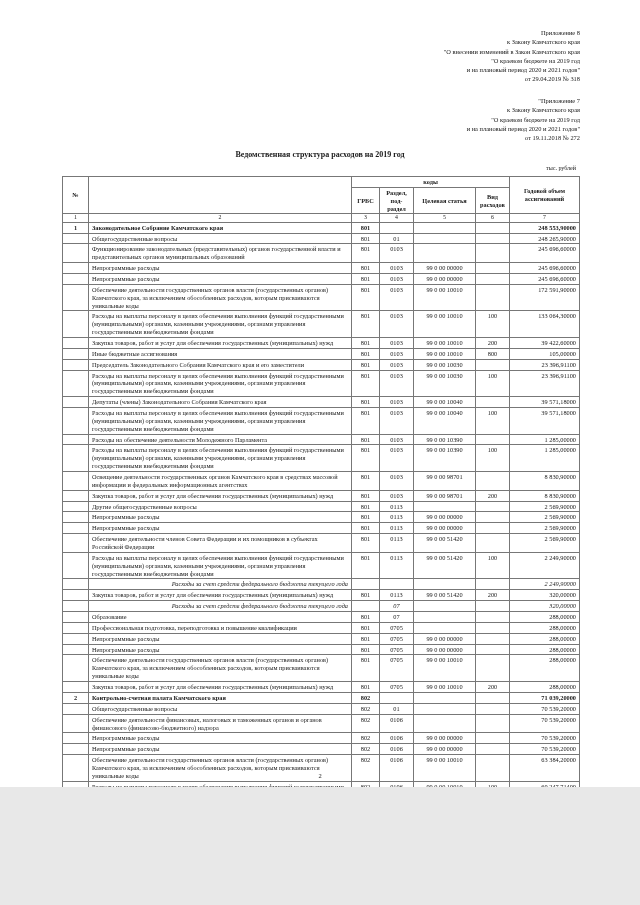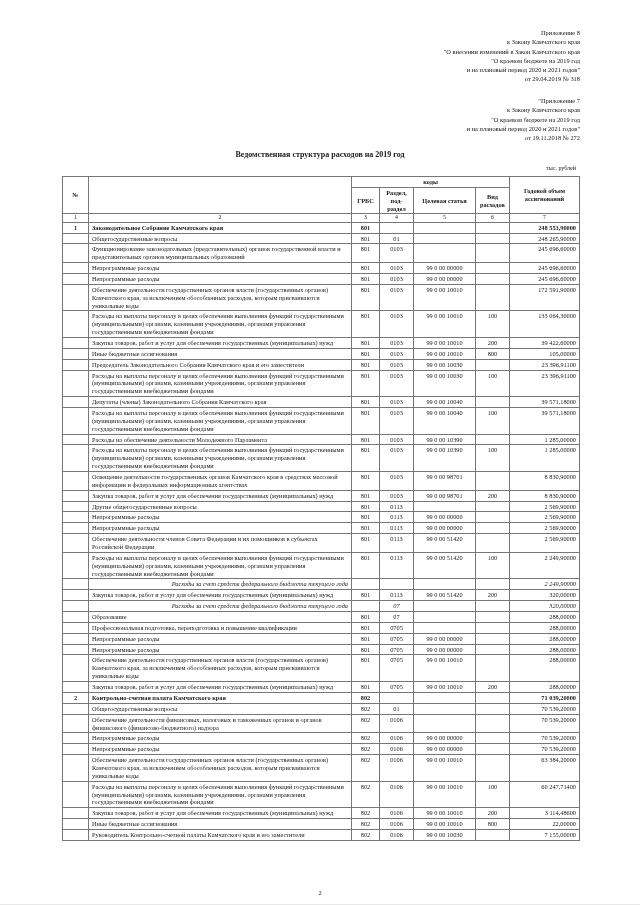--- a/index.html
+++ b/index.html
@@ -1,17 +1,17 @@
 <!DOCTYPE html>
 <html><head>
 <meta charset="utf-8">
 <style>
   html,body{margin:0;padding:0;background:#e8e8e8;}
   .page{
-    position:relative;width:640px;height:904px;background:#ffffff;
+    position:relative;width:640px;height:787px;background:#ffffff;
     font-family:"Liberation Serif","DejaVu Serif",serif;color:#1a1a1a;
     margin:0 auto;overflow:hidden;
   }
   .appendix{
     position:absolute;right:60px;text-align:right;
     font-size:6.4px;line-height:1.45;
   }
   .appendix1{top:28px;}
   .appendix2{top:96px;}
   .doc-title{

